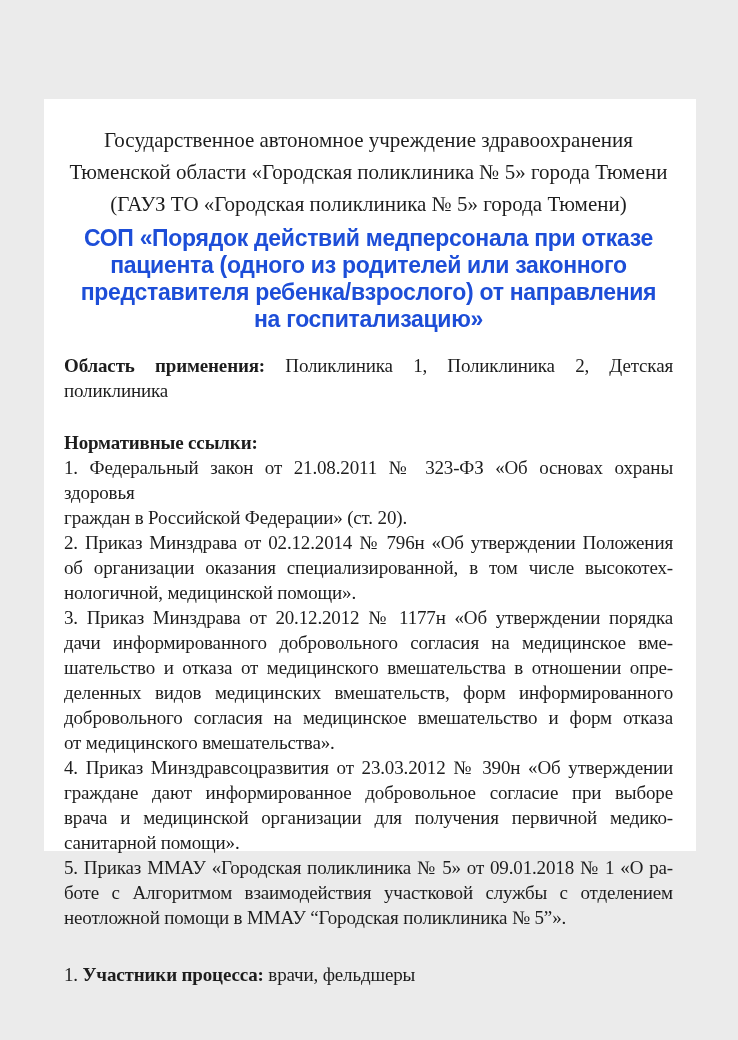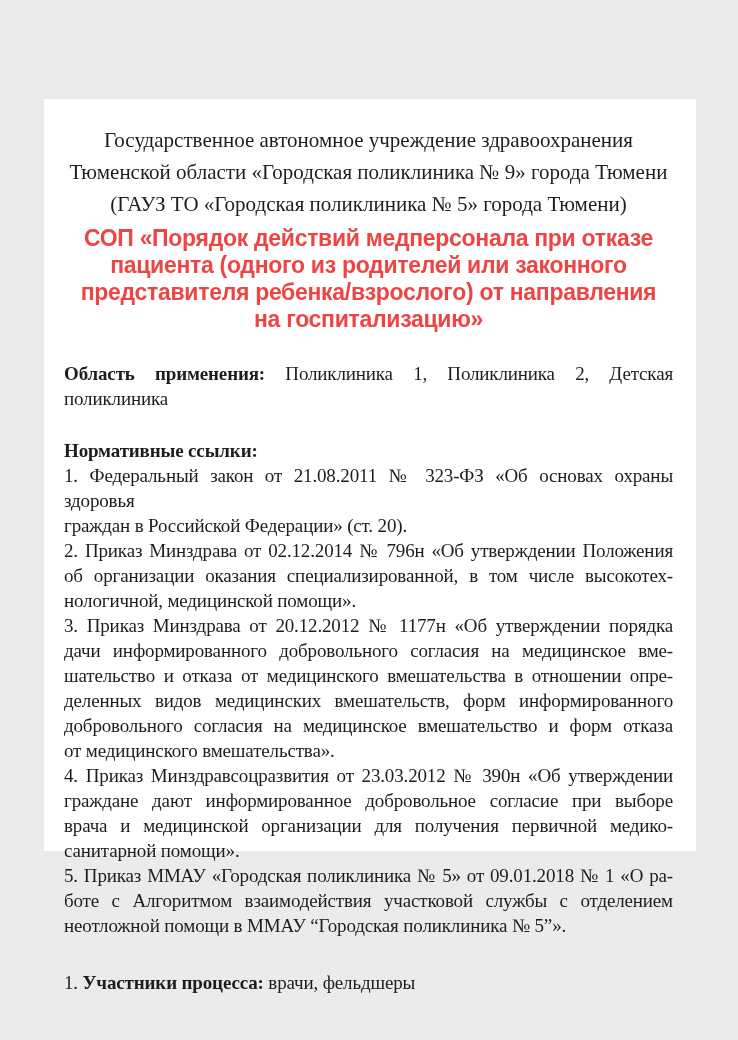--- a/index.html
+++ b/index.html
@@ -33,49 +33,49 @@
   }
   
   .title {
     margin-top: 5px;
     font-family: "Liberation Sans", sans-serif;
     font-weight: bold;
     font-size: 23px;
     line-height: 27px;
     text-align: center;
     letter-spacing: -0.3px;
-    color: #ef4444;
+    color: #1d4ed8;
   }
   
   .bodytext {
     font-size: 19px;
     line-height: 25px;
     letter-spacing: -0.15px;
   }
-  .scope      { margin-top: 28px; }
+  .scope      { margin-top: 20px; }
   .refs       { margin-top: 27px; }
   .participants { margin-top: 32px; }
   .jline {
     text-align: justify;
     text-align-last: justify;
   }
   .jline.last {
     text-align: justify;
     text-align-last: left;
   }
   .b { font-weight: bold; }
 </style>
 </head>
 <body>
 
 <div class="page">
 
   <div class="org">
     <div>Государственное автономное учреждение здравоохранения</div>
-    <div>Тюменской области «Городская поликлиника № 9» города Тюмени</div>
+    <div>Тюменской области «Городская поликлиника № 5» города Тюмени</div>
     <div>(ГАУЗ ТО «Городская поликлиника № 5» города Тюмени)</div>
   </div>
 
   <div class="title">
     <div>СОП «Порядок действий медперсонала при отказе</div>
     <div>пациента (одного из родителей или законного</div>
     <div>представителя ребенка/взрослого) от направления</div>
     <div>на госпитализацию»</div>
   </div>
 

